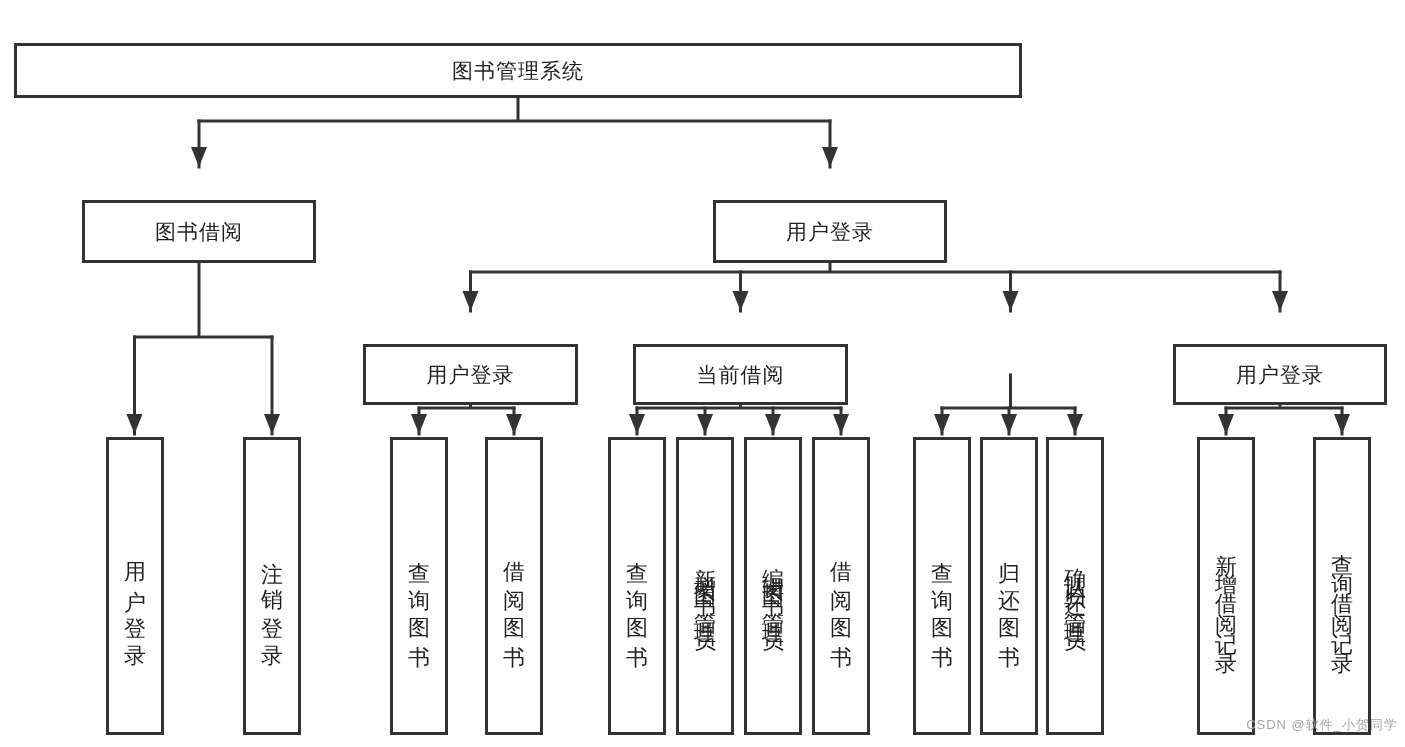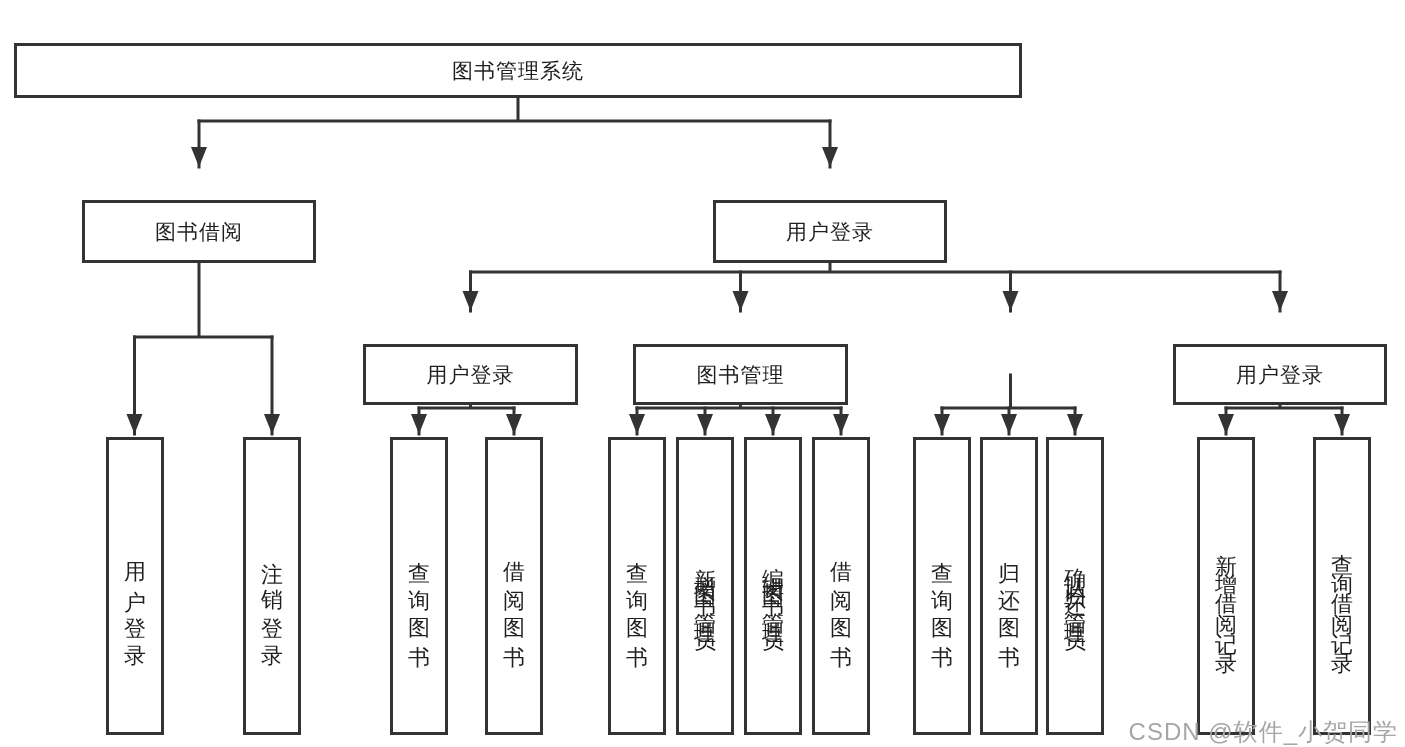--- a/index.html
+++ b/index.html
@@ -47,21 +47,21 @@
     line-height: 1.1;
     max-height: 288px;
   }
   .gap-lg span + span { margin-inline-start: 28px; }
   .gap-md span + span { margin-inline-start: 20px; }
   .gap-sm span + span { margin-inline-start: 9px; }
   .watermark {
     position: absolute;
     top: 716px;
     right: 7px;
-    font-size: 24px;
+    font-size: 13px;
     color: var(--watermark);
     letter-spacing: 1px;
     white-space: nowrap;
   }
 </style>
 </head>
 <body>
 
 <div class="stage">
 
@@ -109,21 +109,21 @@
     <span>图书借阅</span>
   </div>
   <div class="box h" style="left:713px;top:170px;width:234px;height:63px">
     <span>用户登录</span>
   </div>
 
   <div class="box h" style="left:363px;top:314px;width:215px;height:61px">
     <span>用户登录</span>
   </div>
   <div class="box h" style="left:633px;top:314px;width:215px;height:61px">
-    <span>图书管理</span>
+    <span>当前借阅</span>
   </div>
   <div class="box h" style="left:1173px;top:314px;width:214px;height:61px">
     <span>用户登录</span>
   </div>
 
   <div class="box v" style="left:106px;top:437px;width:58px;height:298px">
     <span class="vtext gap-lg"><span>用</span><span>户</span><span>登</span><span>录</span></span>
   </div>
   <div class="box v" style="left:243px;top:437px;width:58px;height:298px">
     <span class="vtext gap-lg"><span>注</span><span>销</span><span>登</span><span>录</span></span>

